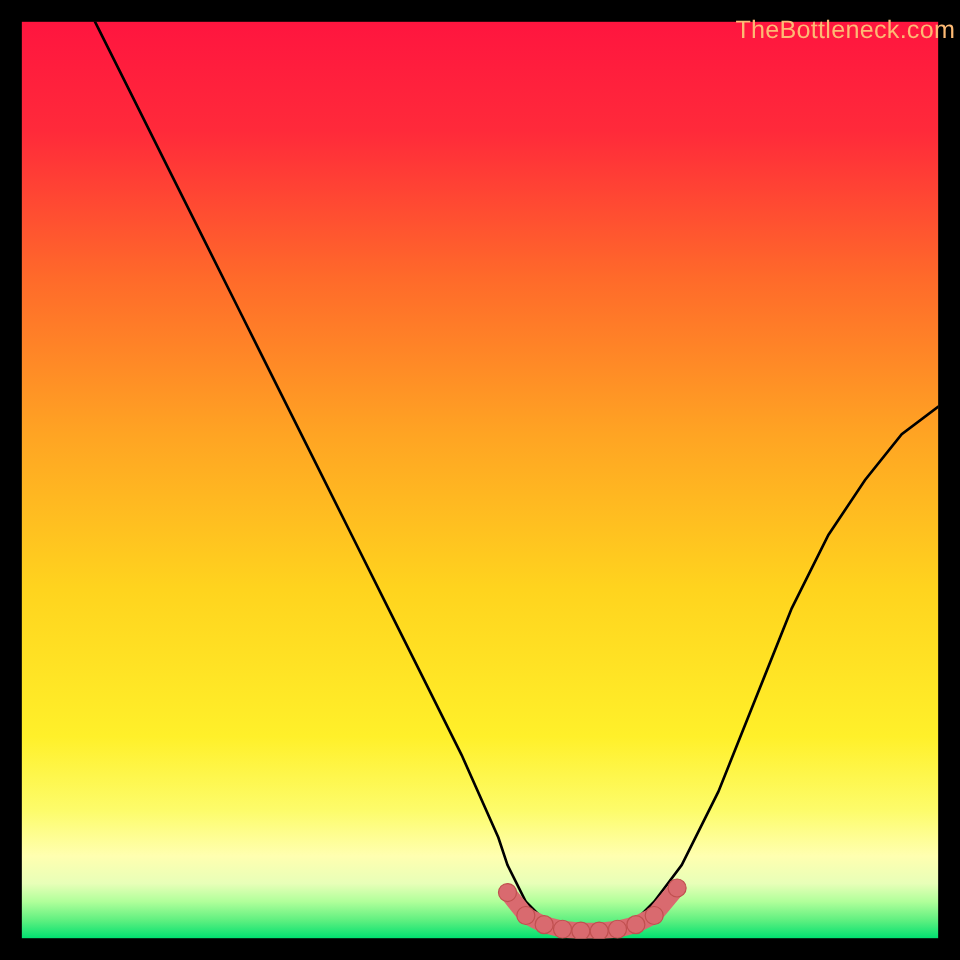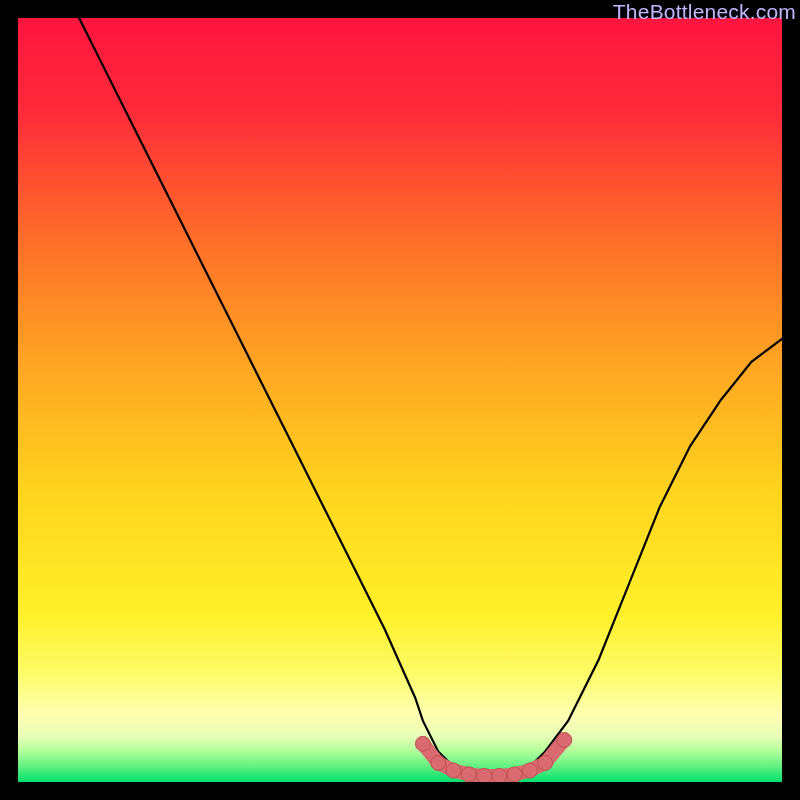--- a/index.html
+++ b/index.html
@@ -21,23 +21,23 @@
   }
   .plot-area {
     position: absolute;
     left: 0;
     top: 0;
     width: 764px;
     height: 764px;
   }
   .watermark {
     position: absolute;
-    top: 0px;
+    top: 14px;
     right: 4px;
-    color: #c4b5fd;
+    color: #fdba74;
     font-size: 21px;
     font-family: Arial, sans-serif;
     letter-spacing: 0.2px;
   }
   svg { display: block; }
 </style>
 </head>
 <body>
 
 <div class="frame">

